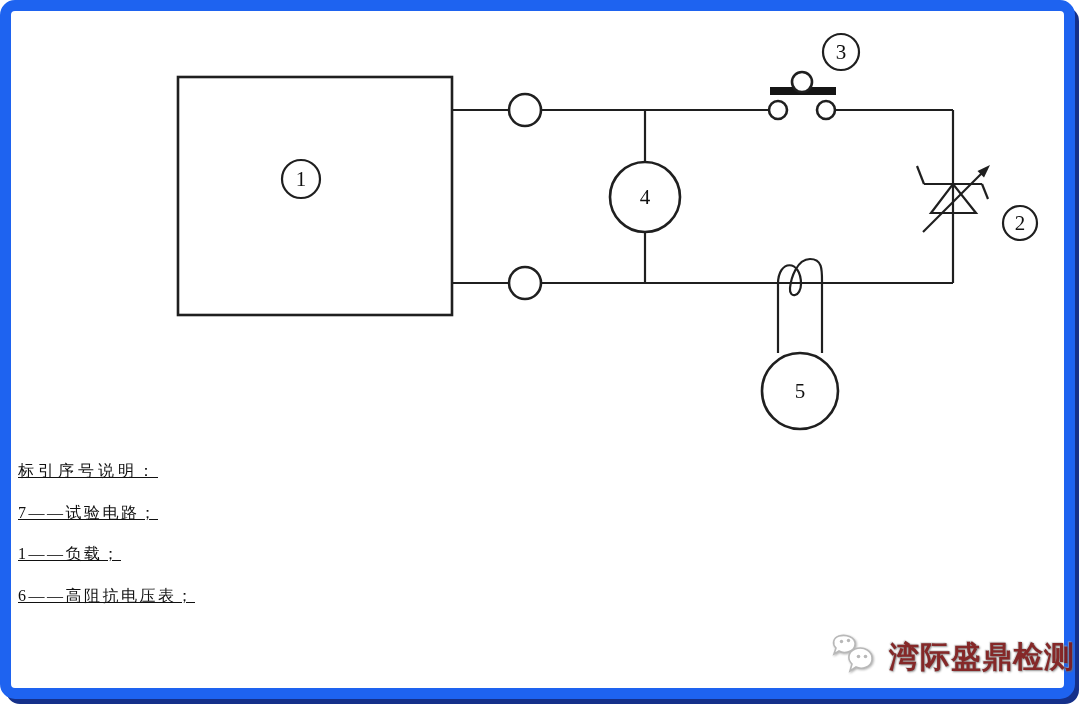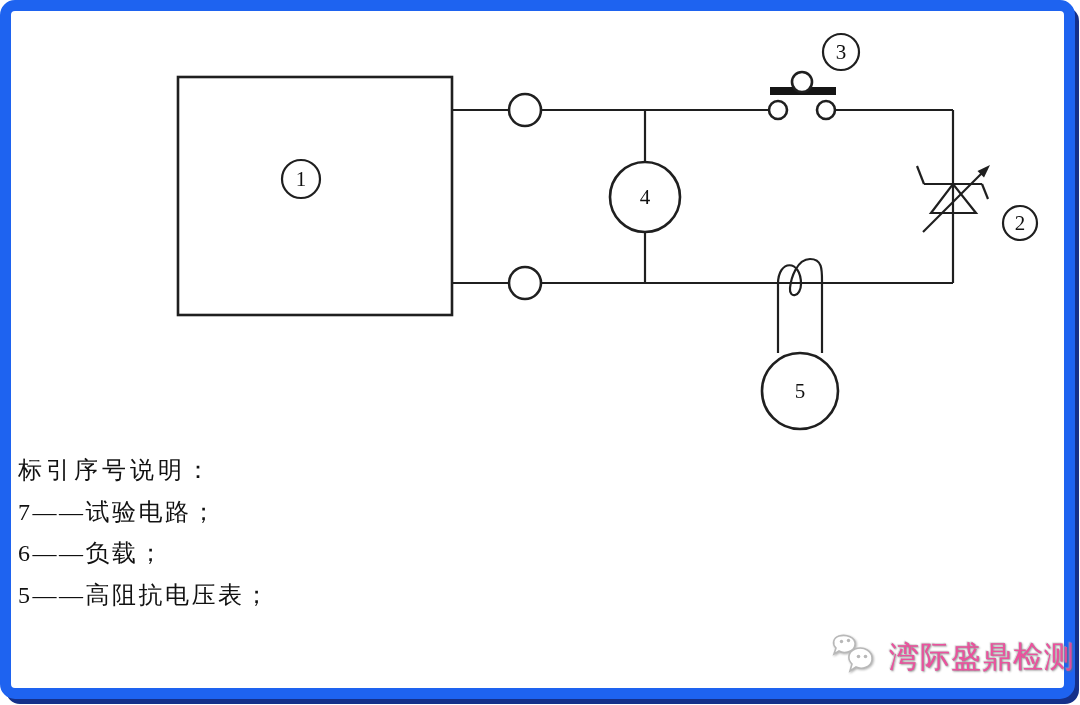--- a/index.html
+++ b/index.html
@@ -10,32 +10,33 @@
   .page{position:relative;width:1080px;height:705px;background:#ffffff;}
   .frame{
     position:absolute;left:0;top:0;width:1075px;height:699px;
     box-sizing:border-box;border:11px solid #1E63F0;border-radius:15px;
     box-shadow:5px 6px 0 -1px #15308A;
     background:#ffffff;
   }
   .circuit-svg{position:absolute;left:0;top:0;width:1080px;height:705px;}
   .legend{
     position:absolute;left:18px;top:450px;
-    font-size:24px;line-height:41.6px;letter-spacing:2.5px;color:#111111;
+    font-size:16px;line-height:41.6px;letter-spacing:2.5px;color:#111111;
     white-space:nowrap;
+    text-decoration:underline;
   }
   .legend .heading{letter-spacing:4px;}
   .watermark{
     position:absolute;left:831px;top:633px;display:flex;align-items:center;
     opacity:0.95;
   }
   .watermark-text{
     margin-left:6px;
     font-family:"Liberation Sans","DejaVu Sans",sans-serif;
-    font-weight:normal;font-size:30px;letter-spacing:1px;color:#ec4899;
+    font-weight:bold;font-size:30px;letter-spacing:1px;color:#7f1d1d;
     text-shadow:1px 1px 2px rgba(110,110,110,0.75),
                 -1px -1px 1px rgba(190,190,190,0.55),
                 0 0 1px rgba(140,140,140,0.9);
   }
   .wm-icon{filter:drop-shadow(1px 1px 1px rgba(120,120,120,0.6));}
 </style>
 </head>
 <body>
 
 <div class="page">
@@ -93,22 +94,22 @@
       <text x="1020" y="230">2</text>
       <text x="841" y="59">3</text>
       <text x="645" y="204">4</text>
       <text x="800" y="398">5</text>
     </g>
   </svg>
 
   <div class="legend">
     <div class="heading">标引序号说明：</div>
     <div>7——试验电路；</div>
-    <div>6——负载；</div>
-    <div>5——高阻抗电压表；</div>
+    <div>1——负载；</div>
+    <div>6——高阻抗电压表；</div>
   </div>
 
   <div class="watermark">
     <svg class="wm-icon" width="52" height="48" viewBox="0 0 52 48">
       <g fill="#ffffff" stroke="#b5b5b5" stroke-width="1.6">
         <path d="M8 3 C15 1, 25 4, 24 12 C23 19, 13 21, 8 18 L3 21 L5 15 C1 11, 2 5, 8 3 Z"></path>
         <path d="M24 16 C33 13, 42 18, 41 27 C40 34, 31 37, 25 34 L19 38 L21 31 C16 26, 17 19, 24 16 Z"></path>
       </g>
       <g fill="#b5b5b5" stroke="none">
         <circle cx="10.5" cy="8.5" r="1.7"></circle>

